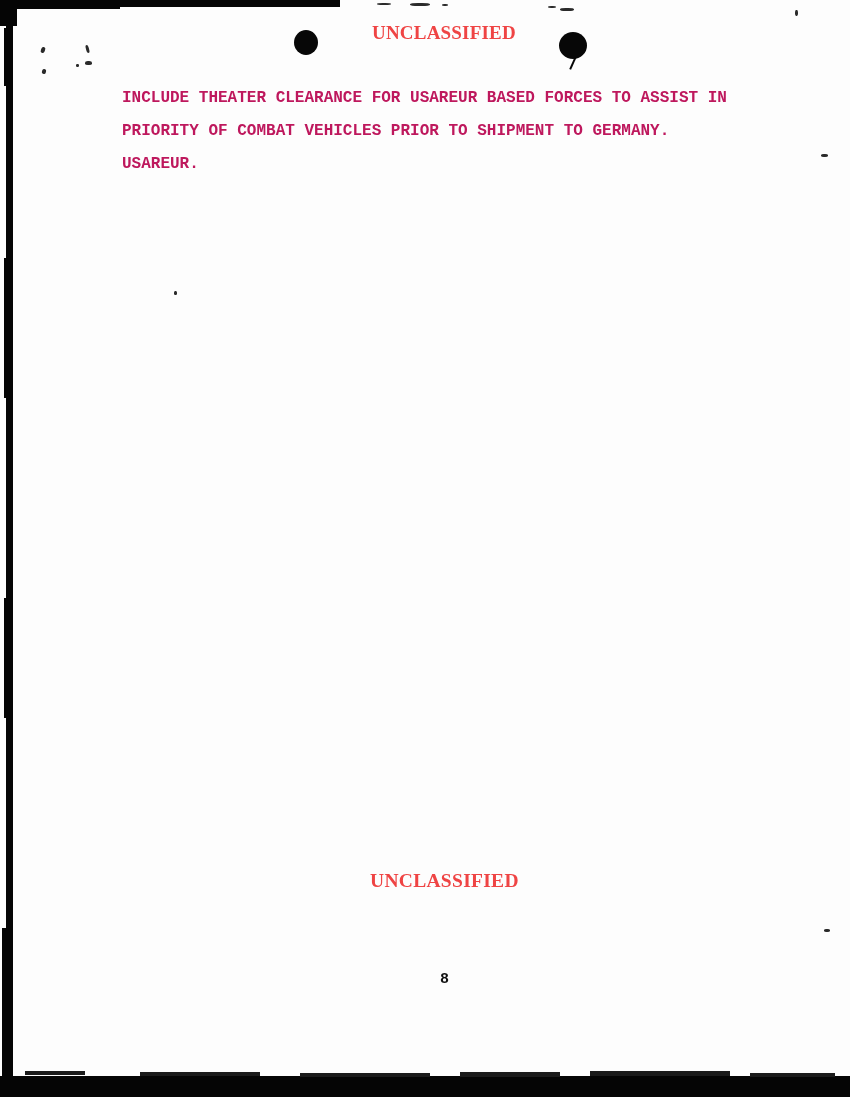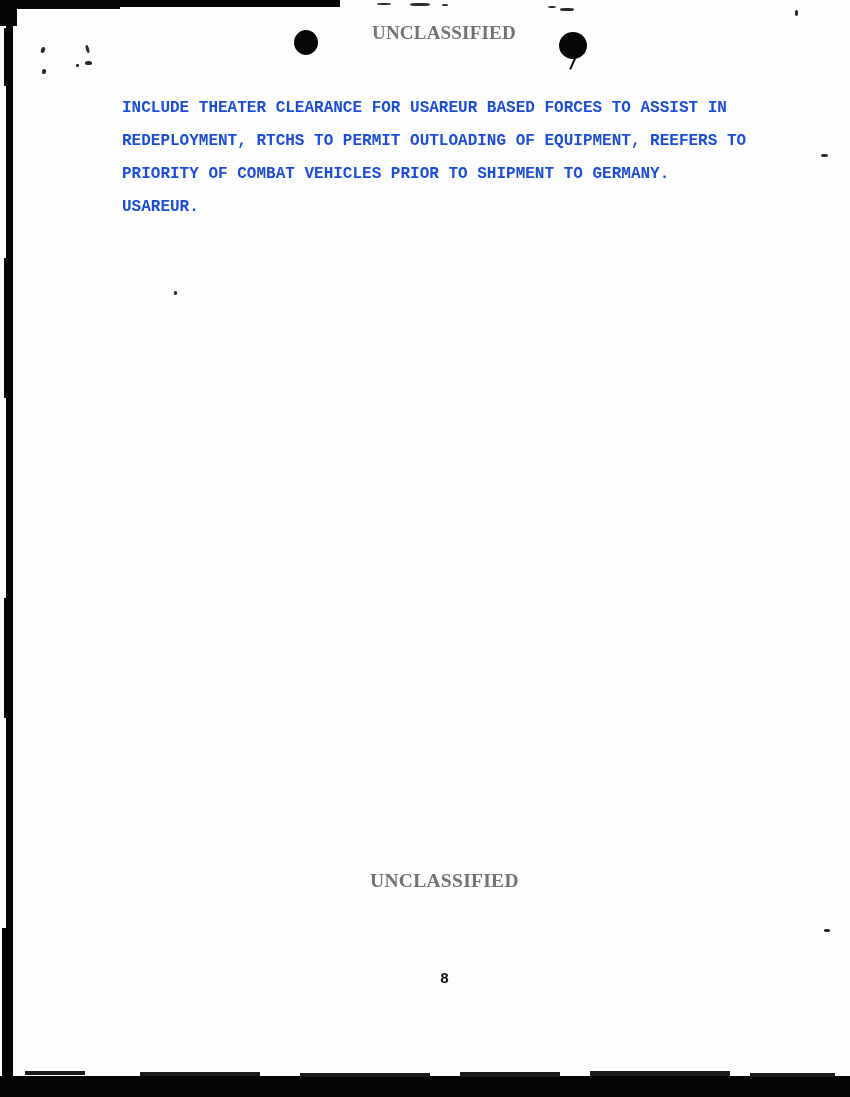--- a/index.html
+++ b/index.html
@@ -36,32 +36,32 @@
   .punch-tail {
     position: absolute; left: 572px; top: 56px;
     width: 2px; height: 14px; background: #070707;
     transform: rotate(24deg);
   }
   
   .classification {
     position: absolute;
     font-family: "Liberation Serif", serif;
     font-weight: 700;
-    color: #737373;
+    color: #ef4444;
     white-space: nowrap;
   }
   .classification-top    { left: 372px; top: 22px;  font-size: 19px; letter-spacing: 0.2px; }
   .classification-bottom { left: 370px; top: 870px; font-size: 19.5px; letter-spacing: 0.3px; }
   
   .body-text {
     position: absolute;
-    left: 122px; top: 92px;
+    left: 122px; top: 82px;
     font-family: "Liberation Mono", "DejaVu Sans Mono", monospace;
     font-size: 16px; font-weight: 700;
-    color: #1d4ed8;
+    color: #be185d;
     letter-spacing: 0;
   }
   .body-line {
     height: 33px; line-height: 33px;
     white-space: pre;
   }
   
   .page-number {
     position: absolute; left: 440px; top: 971px;
     font-family: "Liberation Mono", "DejaVu Sans Mono", monospace;
@@ -108,21 +108,20 @@
 
   <div class="speck" style="left:174px; top:291px; width:3px; height:4px;"></div>
 
   <div class="punch-dot punch-dot-left"></div>
   <div class="classification classification-top">UNCLASSIFIED</div>
   <div class="punch-dot punch-dot-right"></div>
   <div class="punch-tail"></div>
 
   <div class="body-text">
     <div class="body-line">INCLUDE THEATER CLEARANCE FOR USAREUR BASED FORCES TO ASSIST IN</div>
-    <div class="body-line">REDEPLOYMENT, RTCHS TO PERMIT OUTLOADING OF EQUIPMENT, REEFERS TO</div>
     <div class="body-line">PRIORITY OF COMBAT VEHICLES PRIOR TO SHIPMENT TO GERMANY.</div>
     <div class="body-line">USAREUR.</div>
   </div>
 
   <div class="classification classification-bottom">UNCLASSIFIED</div>
 
   <div class="page-number">8</div>
 
 </div>
 

